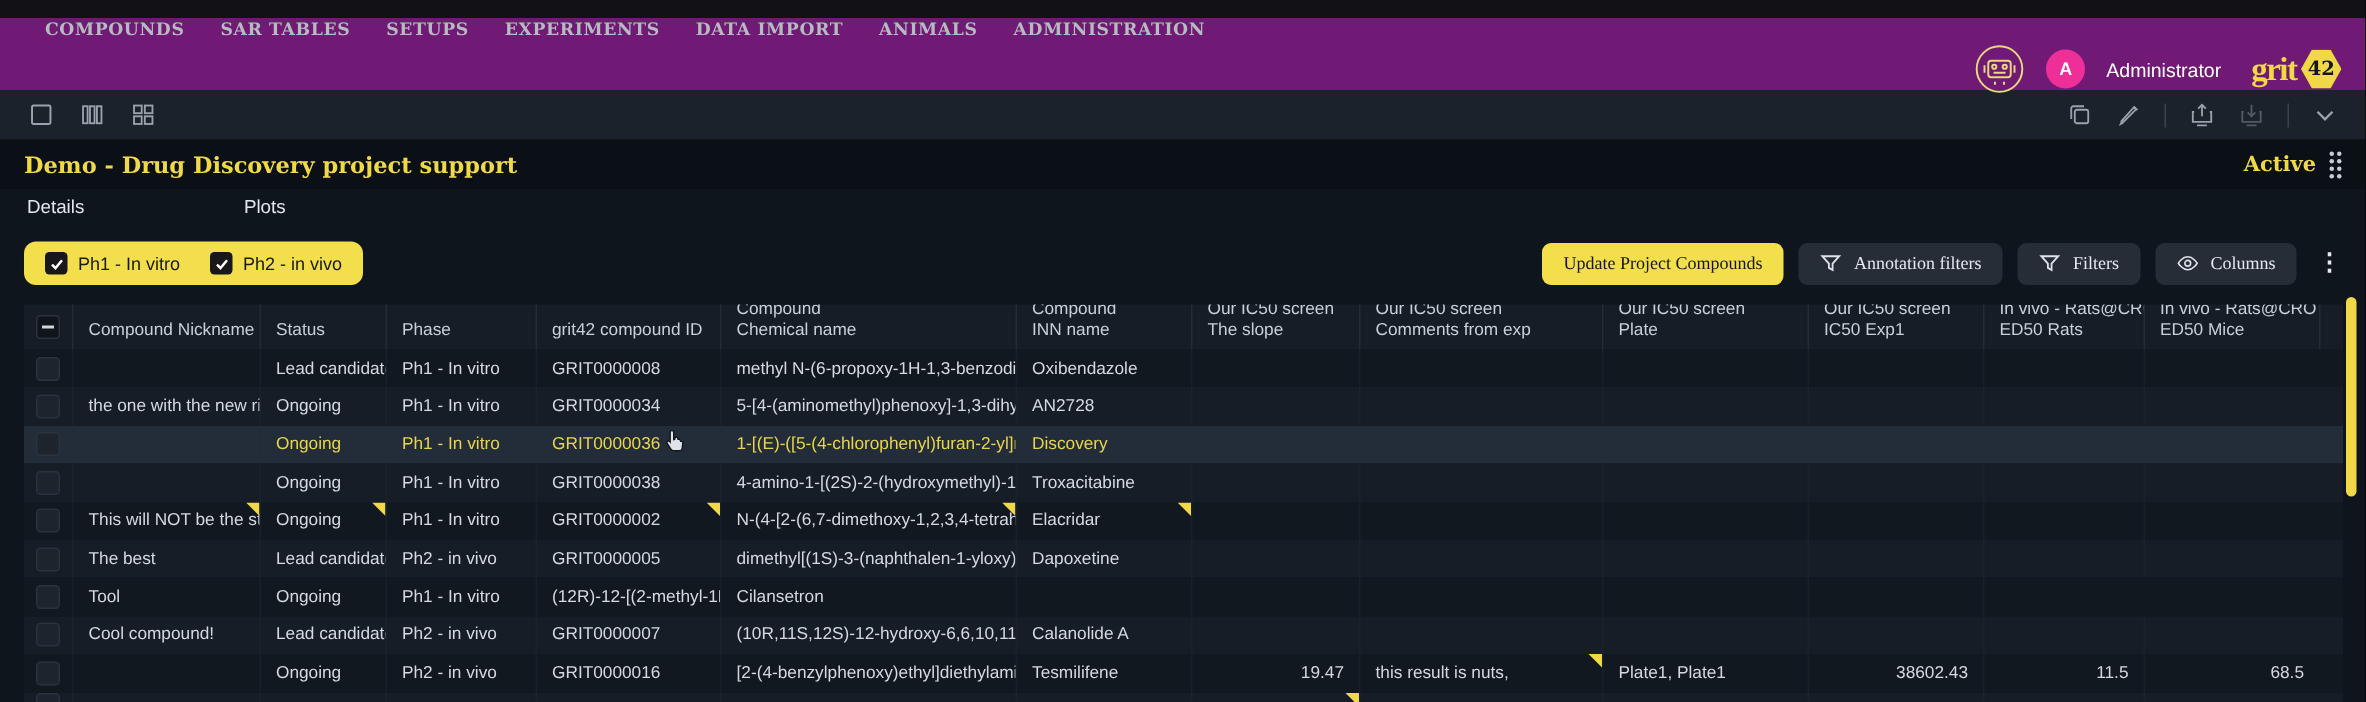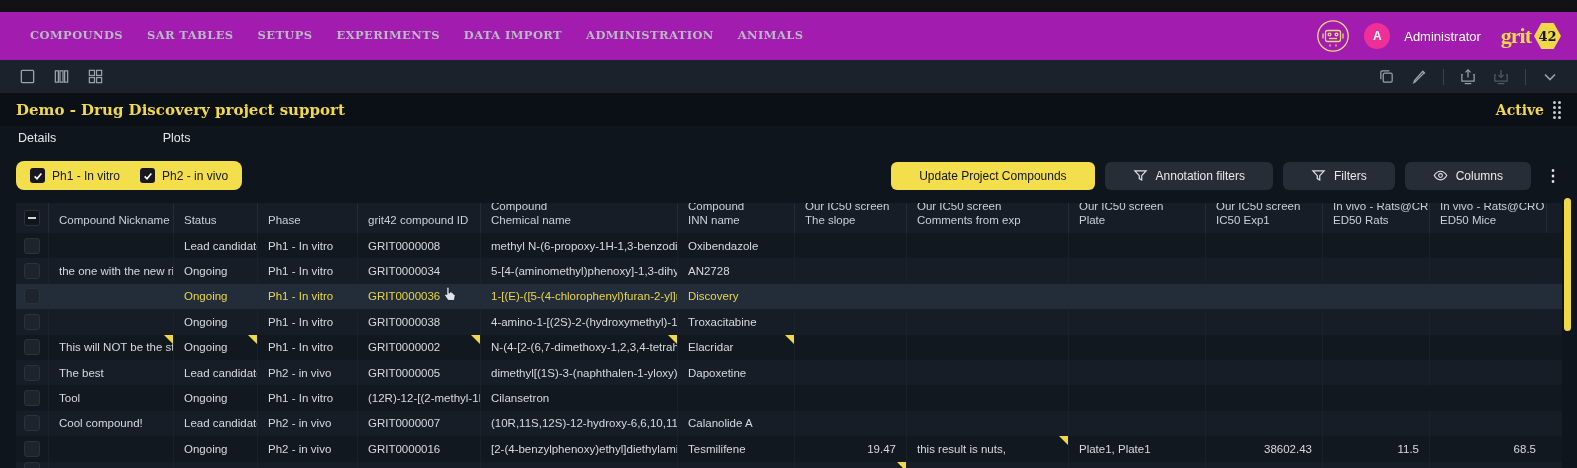--- a/index.html
+++ b/index.html
@@ -4,21 +4,21 @@
 <style>
   * { margin:0; padding:0; box-sizing:border-box; }
   html,body { background:#000; }
   #app {
     position:relative; width:1577px; height:468px; overflow:hidden;
     background:#0f151d; font-family:"Liberation Sans", sans-serif;
     color:#d7dce2; -webkit-font-smoothing:antialiased;
   }
   
   .topstrip { height:12px; background:#121216; }
-  .topbar { height:48px; background:#a21caf; display:flex; align-items:stretch; padding:0 16px 0 18px; }
+  .topbar { height:48px; background:#701a75; display:flex; align-items:stretch; padding:0 16px 0 18px;flex-direction:column; }
   .nav { display:flex; align-items:stretch; }
   .nav-item {
     display:flex; align-items:center; padding:0 12px; cursor:pointer;
     font-family:"DejaVu Serif", serif; font-weight:bold; font-size:11.5px;
     letter-spacing:0.4px; color:#b6bbc1; border-bottom:3px solid transparent;
   }
   .nav-item.active { color:#ffffff; border-bottom-color:#f0d847; }
   .topbar-right { margin-left:auto; display:flex; align-items:center; gap:14px; }
   .robot { width:34px; height:34px; color:#e8d87e; cursor:pointer; }
   .avatar {
@@ -53,21 +53,21 @@
   .tab { font-size:12.5px; color:#e4e8ec; cursor:pointer; padding-bottom:4px; border-bottom:2px solid transparent; align-self:flex-start; }
   .tab.active { color:#f0d847; border-bottom-color:#f0d847;margin-top:28px; }
   
   .controls { display:flex; align-items:center; padding:3px 16px 0; height:34px; }
   .pill { background:#f3de4b; border-radius:8px; height:29px; display:flex; align-items:center; gap:20px; padding:0 14px; }
   .pill-item { display:flex; align-items:center; gap:7px; cursor:pointer; }
   .pill-check { width:15px; height:15px; background:#17171c; border-radius:3px; display:flex; align-items:center; justify-content:center; }
   .pill-check svg { width:10px; height:10px; }
   .pill-label { font-size:12px; color:#191a12; font-weight:500; }
   .controls-right { margin-left:auto; display:flex; align-items:center; gap:10px; }
-  .btn { height:28px; border:none; border-radius:6px; font-family:Liberation Sans, sans-serif; font-size:12px; display:flex; align-items:center; gap:8px; padding:0 28px; cursor:pointer; }
+  .btn { height:28px; border:none; border-radius:6px; font-family:Liberation Serif, serif; font-size:12px; display:flex; align-items:center; gap:8px; padding:0 14px; cursor:pointer; }
   .btn-yellow { background:#f3de4b; color:#15160f; font-weight:500; }
   .btn-dark { background:#262d37; color:#e6eaee; }
   .btn-dark svg { width:15px; height:15px; color:#dfe3e8; }
   .kebab { color:#e6eaee; font-size:16px; font-weight:bold; letter-spacing:0; margin-left:4px; cursor:pointer; line-height:1; }
   
   .table { margin:12px 0 0 16px; width:1546px; }
   .tr { display:grid; align-items:center; }
   .thead { height:30px; background:#161d27; align-items:stretch; }
   .th { display:flex; flex-direction:column; justify-content:flex-end; padding:0 10px 5px; font-size:11.5px; color:#c9d0d8; line-height:1.2; border-left:1px solid #222b36; overflow:hidden; white-space:nowrap; }
   .th:first-child { border-left:none; }
@@ -96,22 +96,22 @@
 
   <div class="topstrip"></div>
 
   <div class="topbar">
     <div class="nav">
       <div class="nav-item">COMPOUNDS</div>
       <div class="nav-item">SAR TABLES</div>
       <div class="nav-item">SETUPS</div>
       <div class="nav-item">EXPERIMENTS</div>
       <div class="nav-item">DATA IMPORT</div>
+      <div class="nav-item">ANIMALS</div>
       <div class="nav-item">ADMINISTRATION</div>
-      <div class="nav-item">ANIMALS</div>
     </div>
     <div class="topbar-right">
       <div class="robot">
         <svg class="icon" viewBox="0 0 34 34" fill="none" stroke="currentColor" stroke-width="1.3">
           <circle cx="17" cy="17" r="15.2"></circle>
           <rect x="9.5" y="11.5" width="15" height="11" rx="2"></rect>
           <circle cx="13.5" cy="15.5" r="1.4"></circle>
             <circle cx="20.5" cy="15.5" r="1.4"></circle>
           <path d="M13 19.5h8"></path>
             <path d="M7 14.5v5M27 14.5v5"></path>

